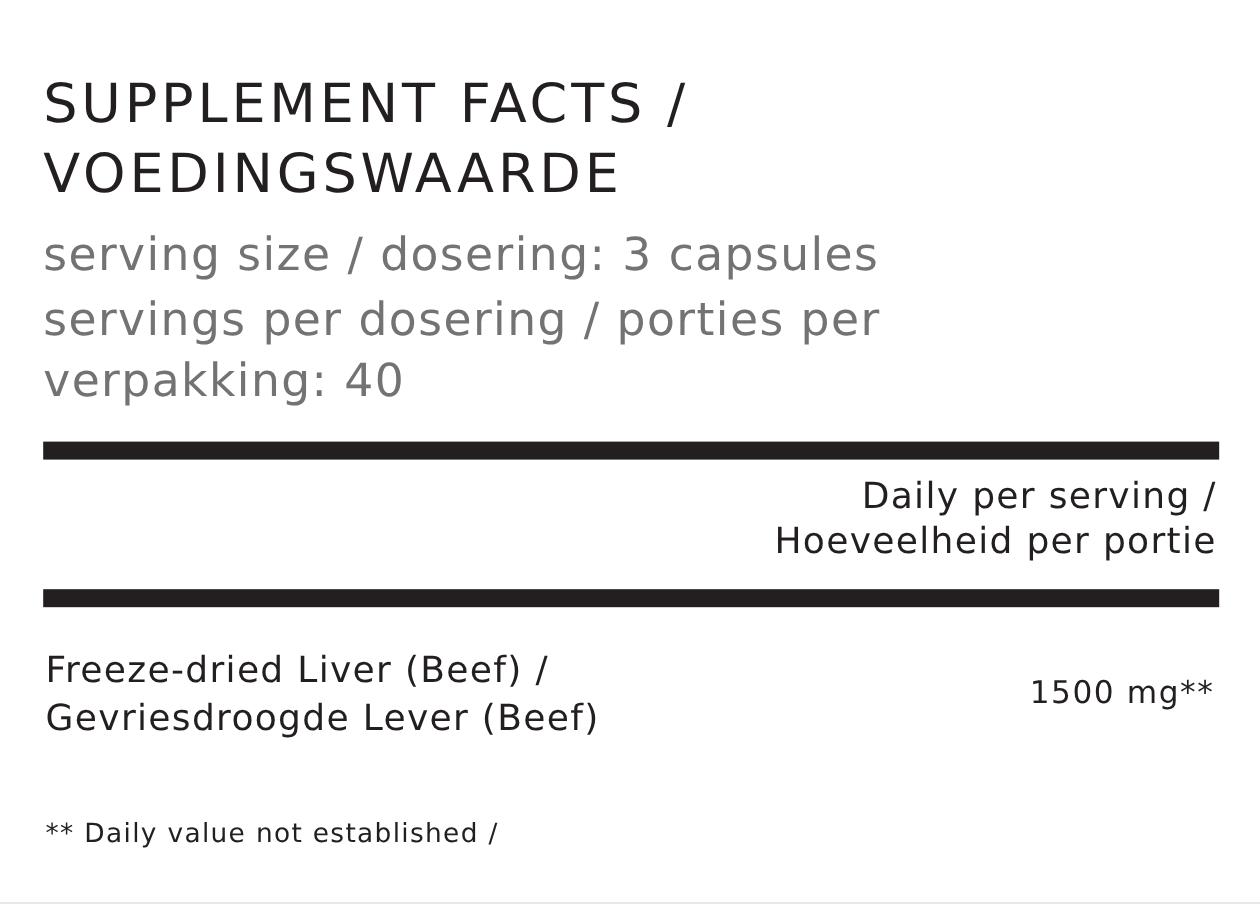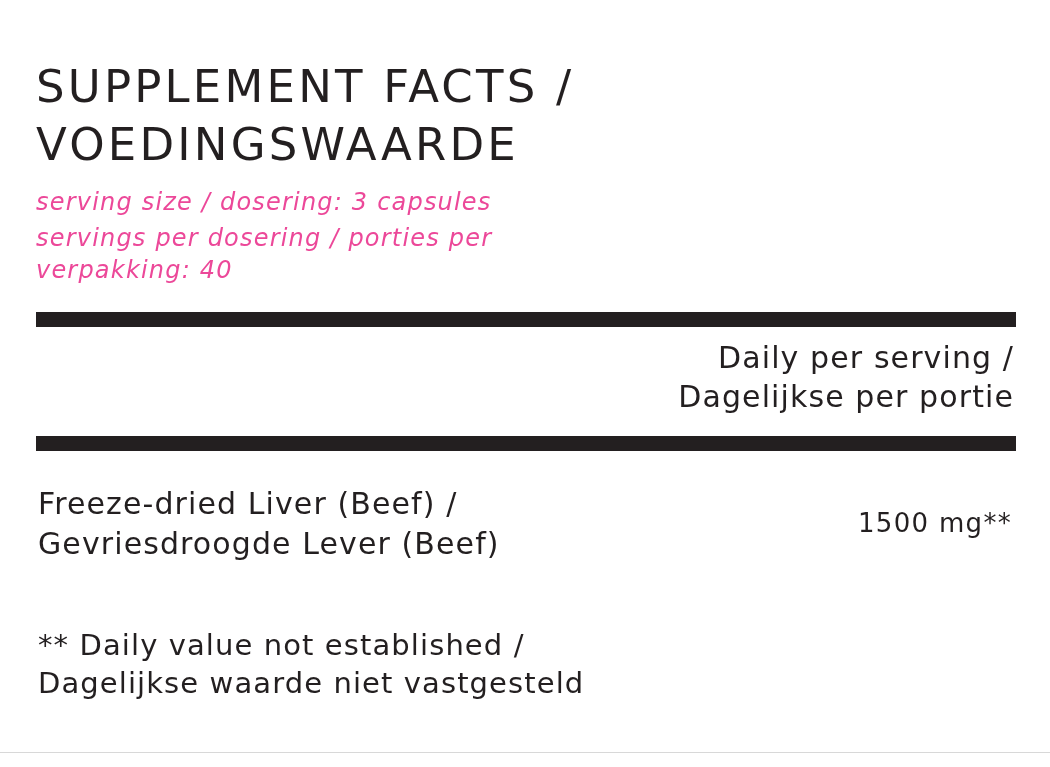--- a/index.html
+++ b/index.html
@@ -23,26 +23,25 @@
   }
   .title {
     font-size: 45px;
     font-weight: 400;
     letter-spacing: 3.2px;
     line-height: 1.28;
     margin: 0 0 14px 0;
     color: #231f20;
   }
   .serving-line {
-    font-size: 24px;
+    font-size: 38px;
     letter-spacing: 1.2px;
     line-height: 1.32;
     margin: 0 0 4px 0;
-    color: #ec4899;
-    font-style: italic;
+    color: #737373;
   }
   .serving-line.two {
     margin-bottom: 0;
     max-width: 800px;
   }
   .rule-thick {
     height: 15px;
     background: #231f20;
     margin: 26px 0 0 0;
   }
@@ -72,21 +71,21 @@
   }
   .nutrient-amount {
     font-size: 26px;
     letter-spacing: 1.3px;
     line-height: 1.33;
     white-space: nowrap;
     padding-top: 22px;
     color: #231f20;
   }
   .footnote {
-    font-size: 29px;
+    font-size: 22px;
     letter-spacing: 1.1px;
     line-height: 1.33;
     padding: 62px 0 0 2px;
     color: #231f20;
   }
   .bottom-rule {
     position: absolute;
     left: 0;
     right: 0;
     bottom: 14px;
@@ -103,32 +102,31 @@
 
   <p class="serving-line">serving size / dosering: 3 capsules</p>
 
   <p class="serving-line two">servings per dosering / porties per</p>
   <p class="serving-line two">verpakking: 40</p>
 
   <div class="rule-thick"></div>
 
   <div class="amount-block">
     <div>Daily per serving /</div>
-    <div>Dagelijkse per portie</div>
+    <div>Hoeveelheid per portie</div>
   </div>
 
   <div class="rule-thick second"></div>
 
   <div class="nutrient-row">
     <div class="nutrient-name">
       <div>Freeze-dried Liver (Beef) /</div>
       <div>Gevriesdroogde Lever (Beef)</div>
     </div>
     <div class="nutrient-amount">1500 mg**</div>
   </div>
 
   <div class="footnote">
     <div>** Daily value not established /</div>
-    <div>Dagelijkse waarde niet vastgesteld</div>
   </div>
 
   <div class="bottom-rule"></div>
 </div>
 
 </body></html>

